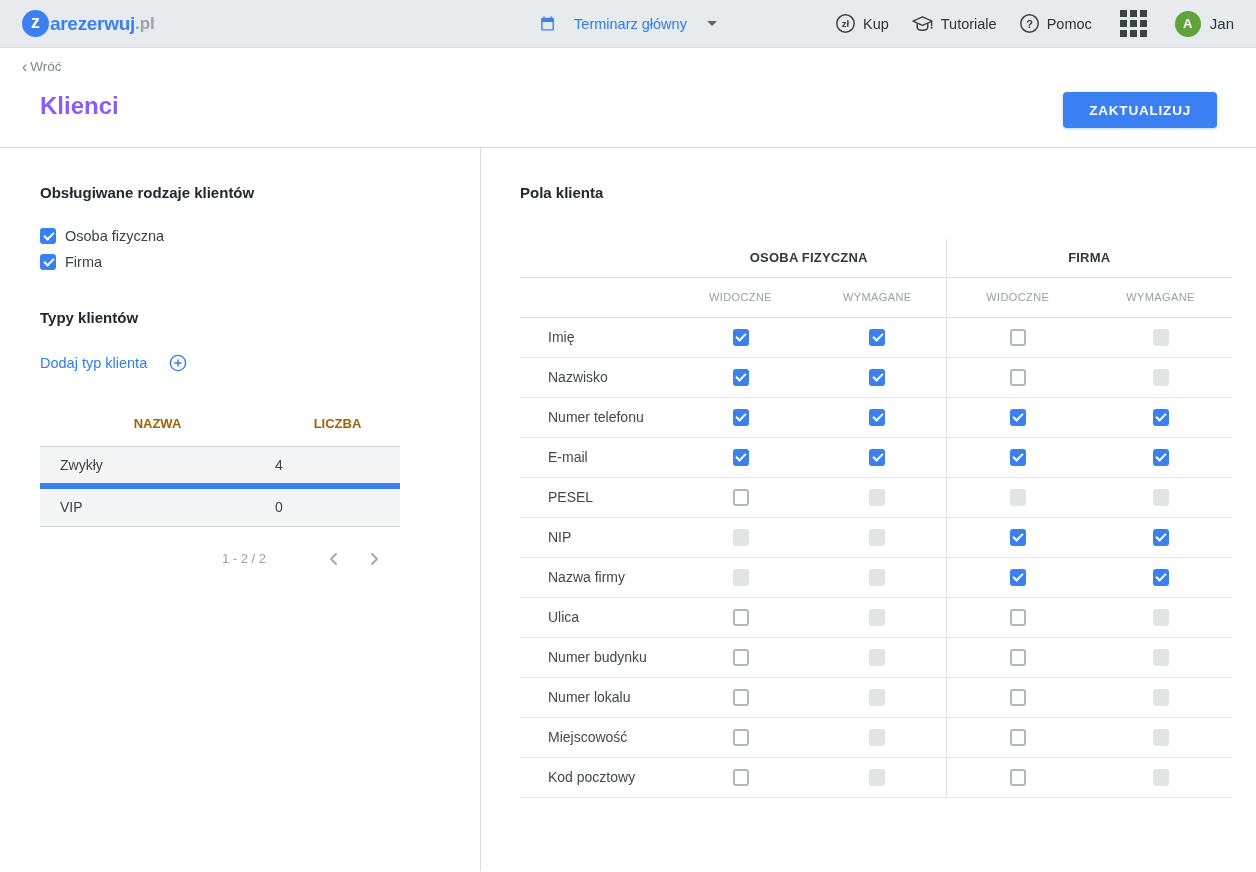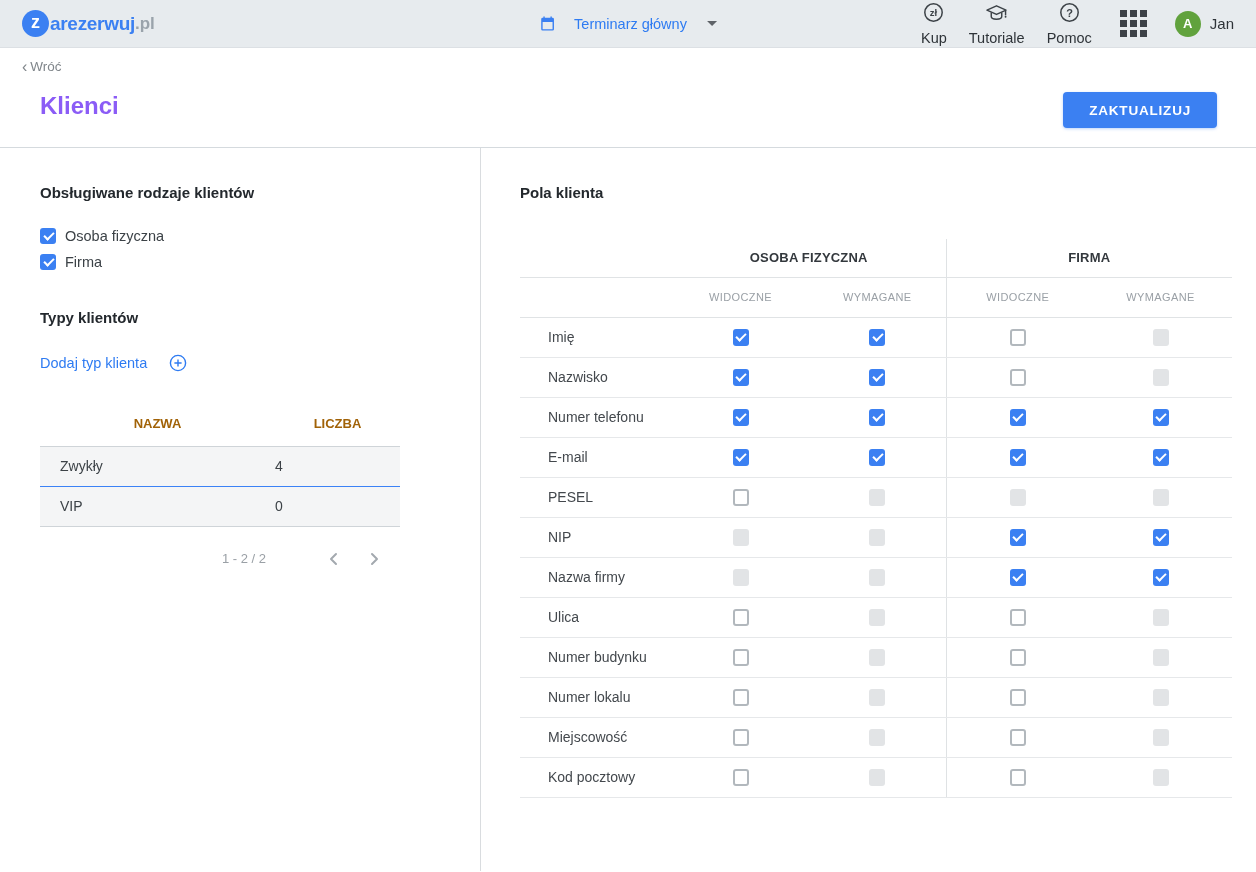--- a/index.html
+++ b/index.html
@@ -12,21 +12,21 @@
   .logo { display: flex; align-items: center; cursor: pointer; }
   .logo-circle { width: 27px; height: 27px; border-radius: 50%; background: #3b80f2; color: #fff;
     font-weight: bold; font-size: 18px; display: flex; align-items: center; justify-content: center; padding-bottom:2px;}
   .logo-name { font-size: 19px; font-weight: bold; color: #3b80f2; letter-spacing: -0.3px; margin-left: 1px; }
   .logo-tld { font-size: 17px; font-weight: bold; color: #9aa3ab; }
   .sched { position: absolute; left: 50%; transform: translateX(-50%); display: flex; align-items: center; gap: 18px; cursor: pointer; }
   .sched-label { color: #2e7bf2; font-size: 14.5px; }
   .caret { width: 0; height: 0; border-left: 5px solid transparent; border-right: 5px solid transparent;
     border-top: 5px solid #5f6368; margin-left: 2px; }
   .top-right { margin-left: auto; display: flex; align-items: center; }
-  .top-item { display: flex; align-items: center; gap: 7px; font-size: 14.5px; color: #2e3338; cursor: pointer; margin-left: 22px; flex-direction: column; }
+  .top-item { display: flex; align-items: center; gap: 7px; font-size: 14.5px; color: #2e3338; cursor: pointer; margin-left: 22px; }
   .apps-grid { display: grid; grid-template-columns: repeat(3, 7px); grid-template-rows: repeat(3, 7px);
     gap: 3px; margin-left: 28px; cursor: pointer; }
   .apps-grid div { background: #3d4247; }
   .avatar { width: 26px; height: 26px; border-radius: 50%; background: #61a23d; color: #fff; font-size: 13px;
     font-weight: bold; display: flex; align-items: center; justify-content: center; margin-left: 28px; cursor: pointer; }
   .user-name { font-size: 15px; color: #2e3338; margin-left: 9px; }
 
   
   .page-header { position: relative; height: 100px; border-bottom: 1px solid #d5dade; }
   .back-link { position: absolute; left: 22px; top: 11px; font-size: 13.5px; color: #80868b; cursor: pointer; display:flex; align-items:center; gap:3px;}
@@ -50,21 +50,21 @@
 
   .types-title { margin-top: 34px; }
   .add-link { margin-top: 28px; display: flex; align-items: center; gap: 22px; color: #2e7bf2; font-size: 14.5px; cursor: pointer; width: max-content; }
 
   
   .types-table { width: 360px; margin-top: 40px; border-collapse: collapse; table-layout: fixed; }
   .types-table col.c1 { width: 215px; } .types-table col.c2 { width: 145px; }
   .types-table th { text-align: center; font-size: 13px; font-weight: bold; color: #a16207; height: 34px;
     padding: 0 0 10px 20px; border-bottom: 1px solid #cfd4d8; }
   .types-table td { height: 40px; padding-left: 20px; font-size: 14px; color: #3c4247;
-    background: #f4f5f6; border-bottom: 1px solid #3b82f6; }
+    background: #f4f5f6; border-bottom: 6px solid #3b82f6; }
   .types-table tr:last-child td { border-bottom: 1px solid #cfd4d8; }
 
   .pagination { width: 360px; margin-top: 20px; display: flex; align-items: center; justify-content: flex-end;
     padding-right: 14px; }
   .pag-range { font-size: 13px; color: #9aa0a6; margin-right: 40px; }
   .pag-btn { width: 24px; height: 24px; display: flex; align-items: center; justify-content: center; cursor: pointer; margin-left: 16px; }
 
   
   .fields-table { width: 712px; margin-top: 38px; border-collapse: collapse; table-layout: fixed; }
   .fields-table col.cl { width: 152px; }

